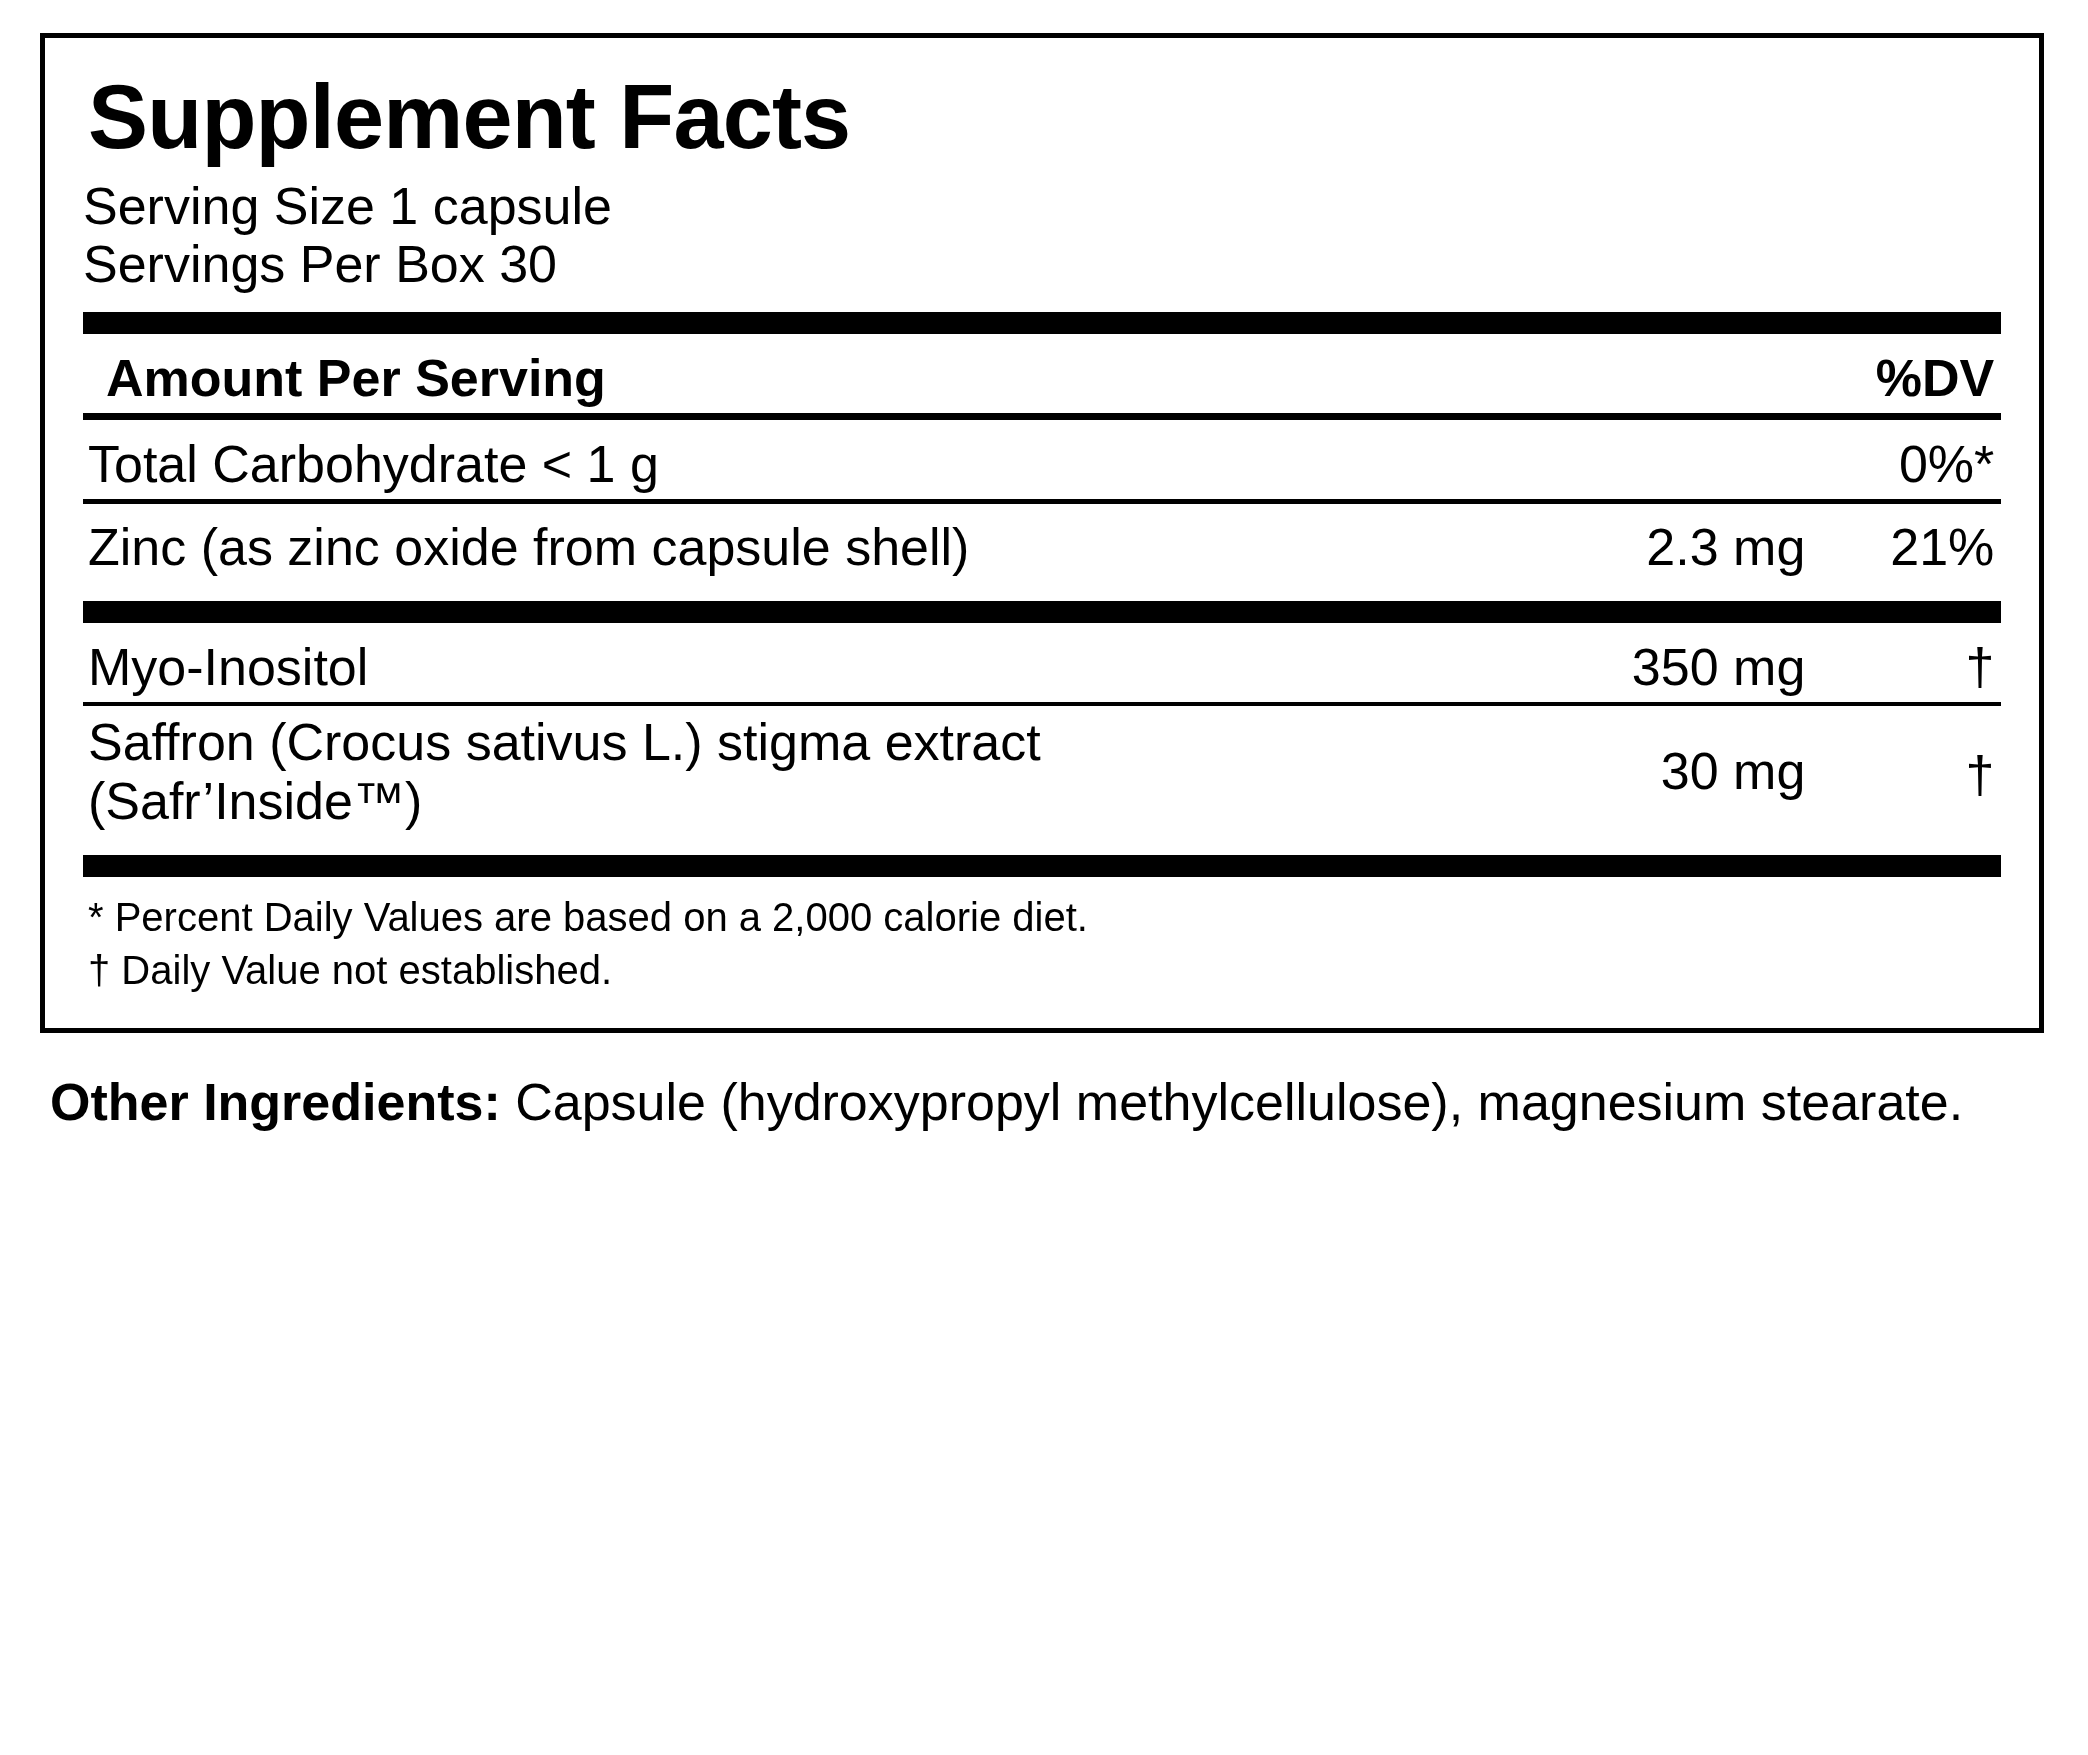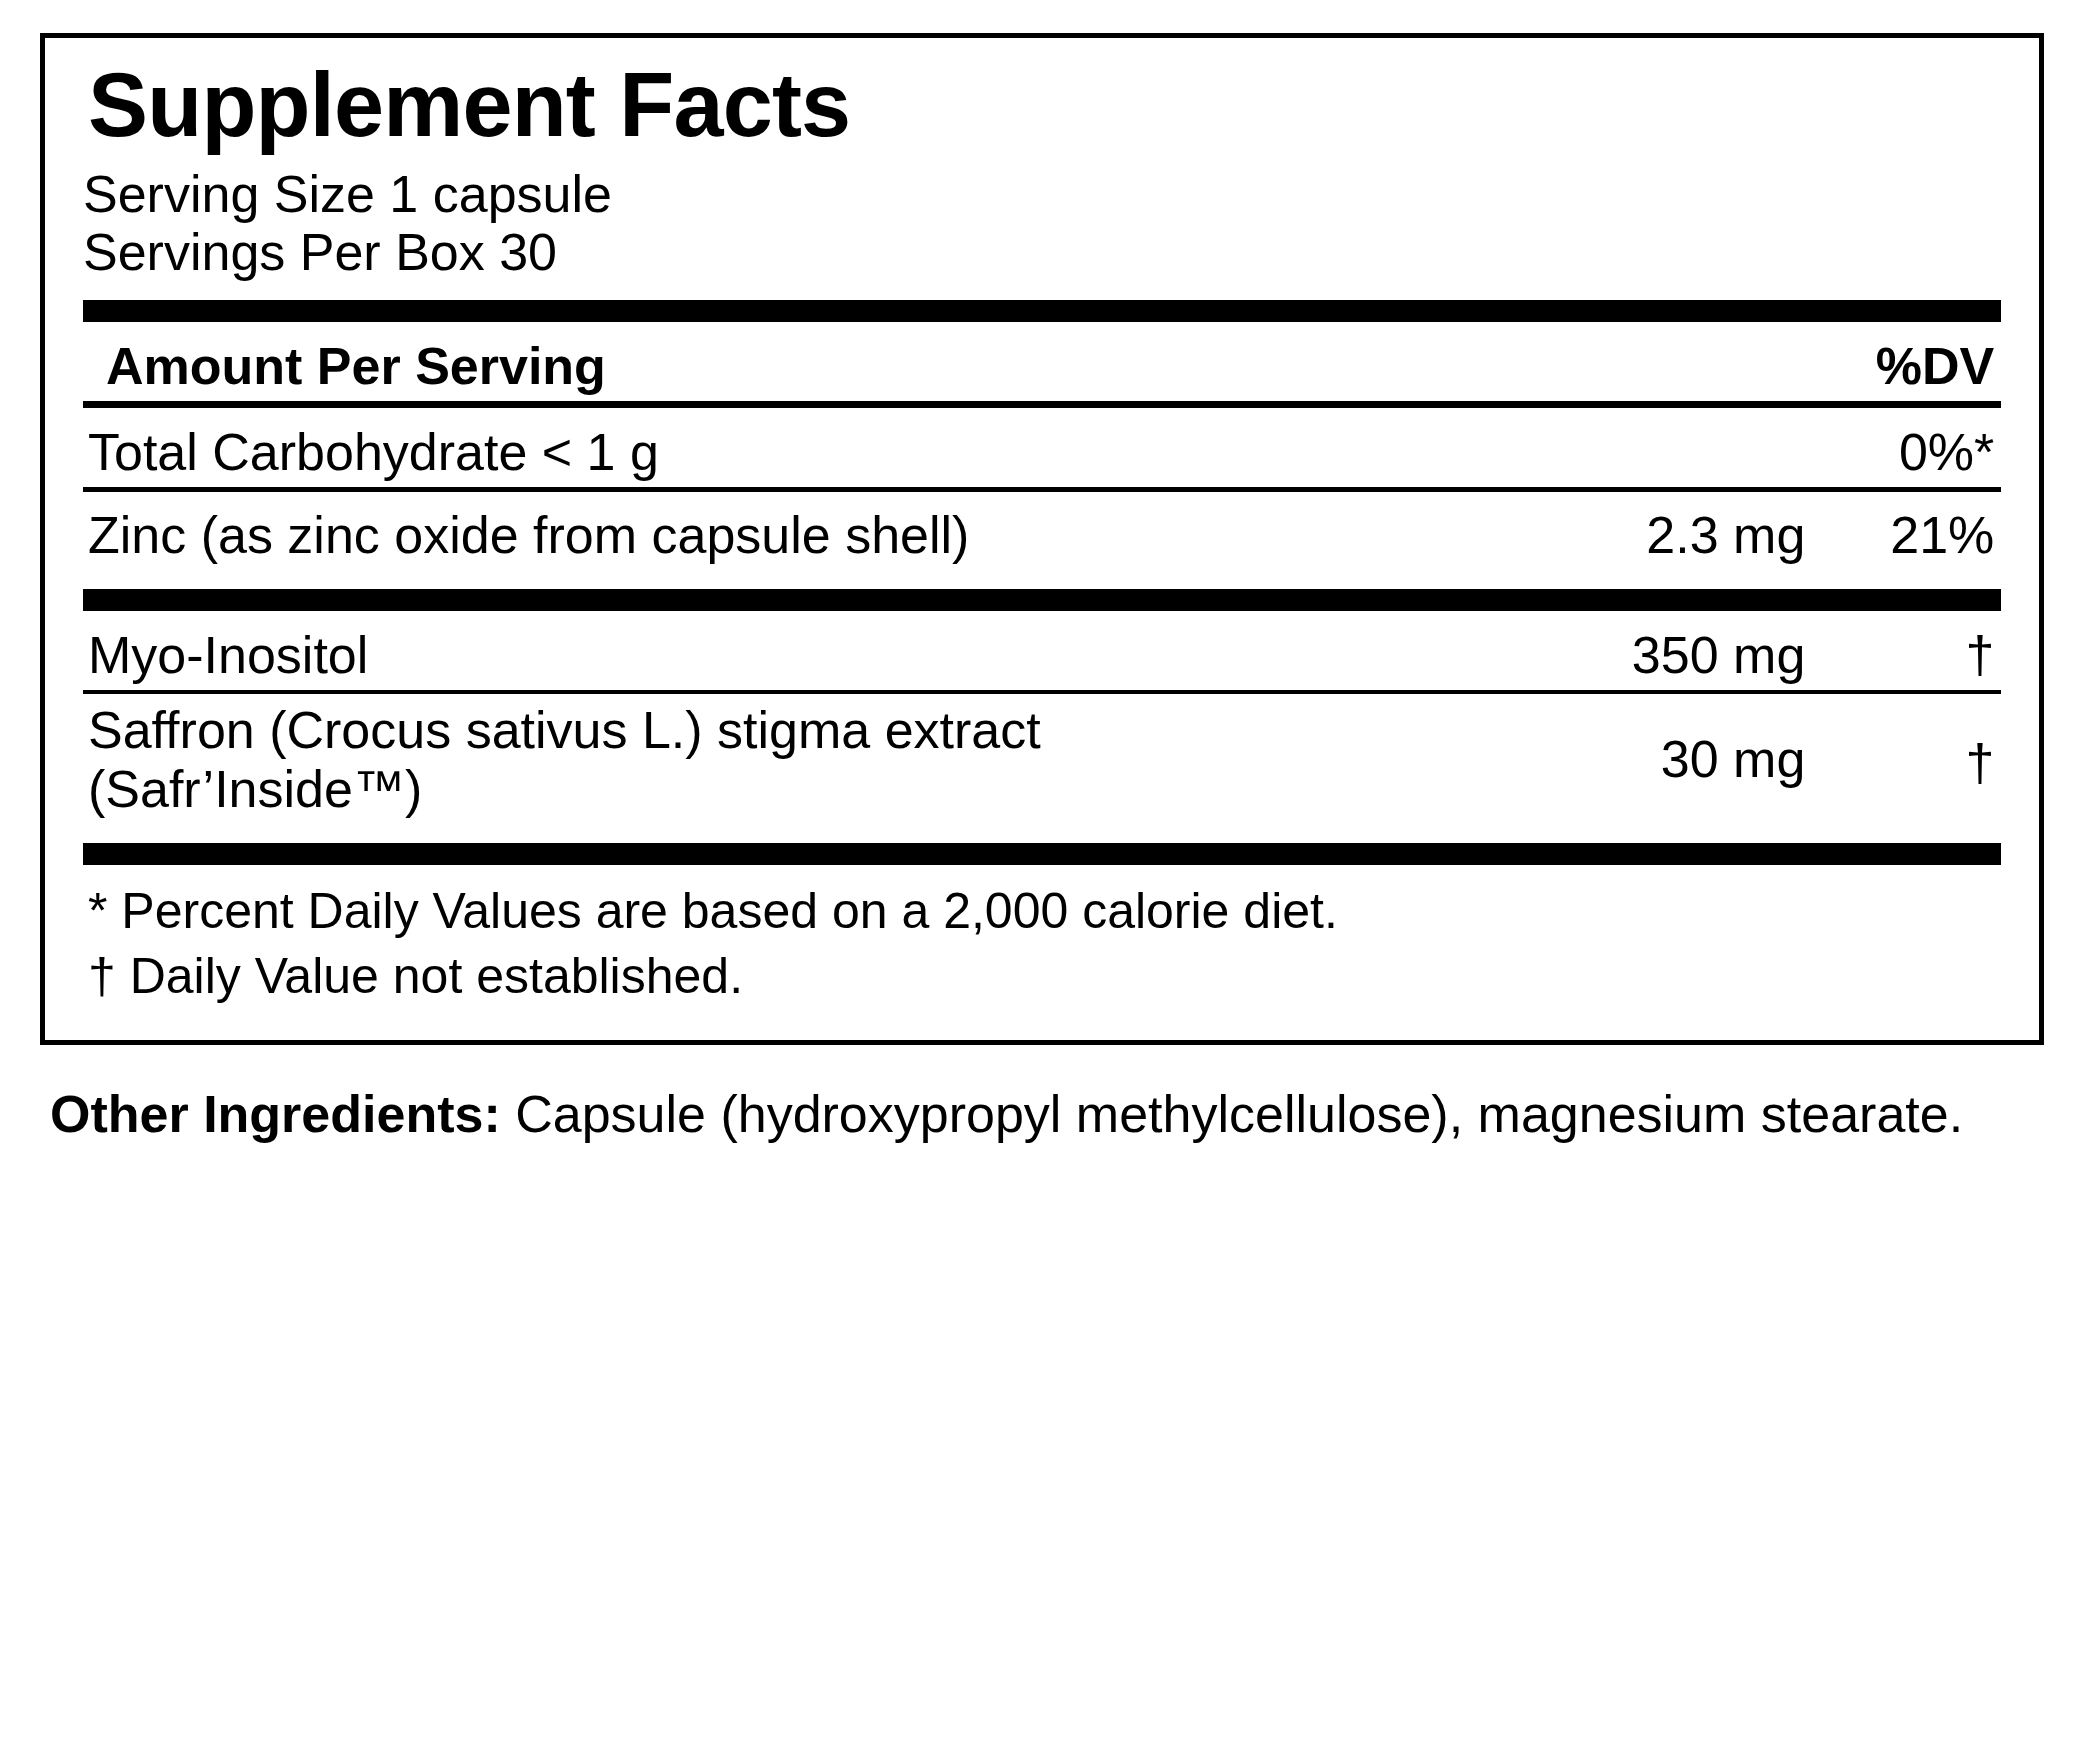--- a/index.html
+++ b/index.html
@@ -20,21 +20,21 @@
     width: 2088px;
     height: 1756px;
     box-sizing: border-box;
     padding: 33px 40px 0 40px;
   }
 
   
   .panel {
     box-sizing: border-box;
     border: 5.8px solid #000;
-    padding: 10px 38px 33px 38px;
+    padding: 22px 38px 33px 38px;
     width: 2004px;
   }
 
   .title {
     font-size: 90px;
     font-weight: 700;
     letter-spacing: -0.8px;
     line-height: 1.06;
     margin: 10px 0 11.7px 5px;
   }
@@ -109,21 +109,21 @@
 
   .row.two-line {
     align-items: center;
   }
   .row.two-line .label {
     white-space: pre-line;
   }
 
   .footnotes {
     margin: 16.7px 0 0 5px;
-    font-size: 50px;
+    font-size: 40px;
     line-height: 1.22;
   }
 
   
   .other-ing {
     margin: 38px 0 0 10px;
     font-size: 52px;
     line-height: 1.20;
     width: 1945px;
   }

